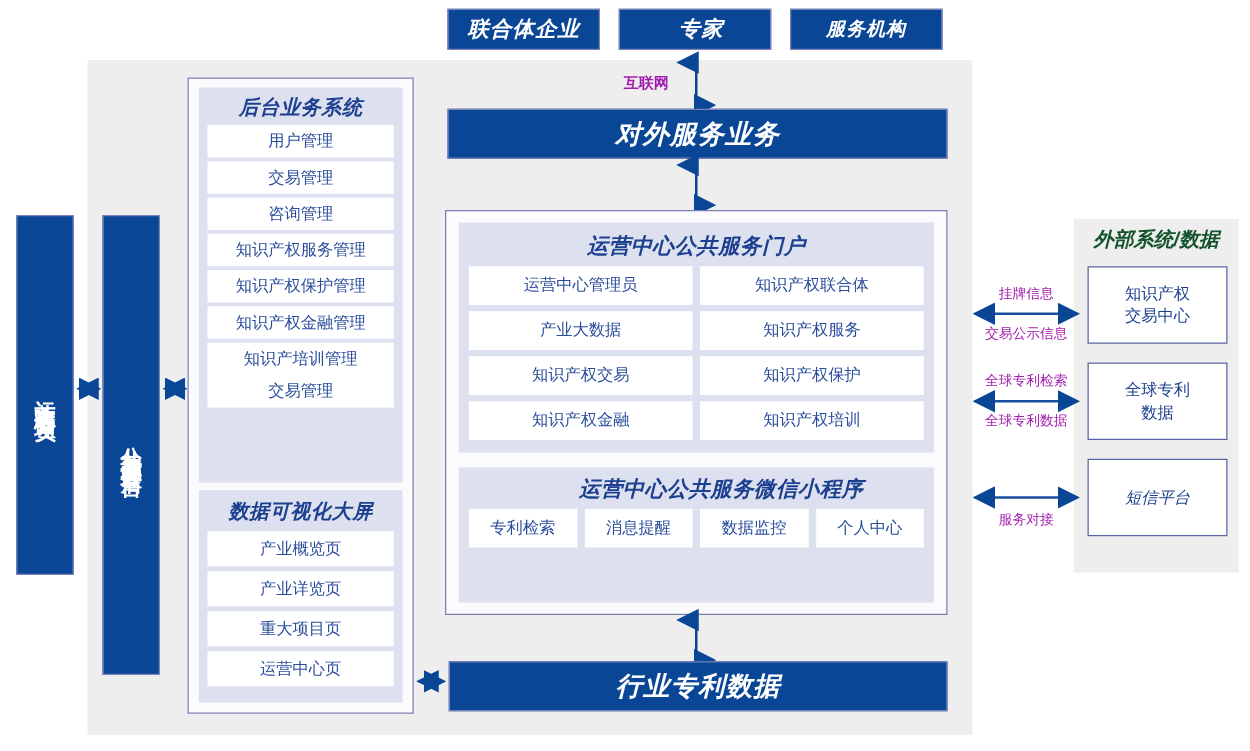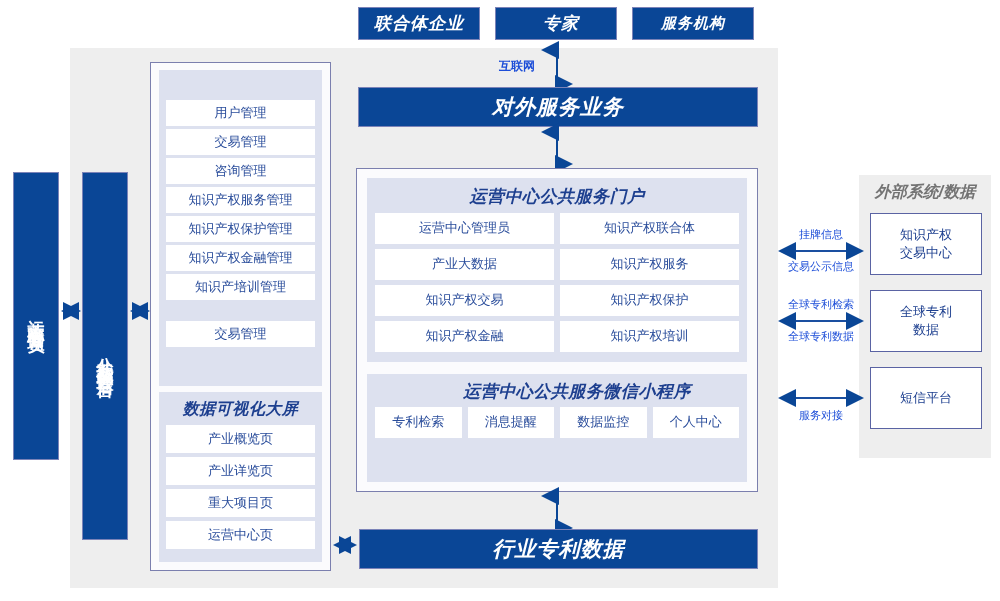--- a/index.html
+++ b/index.html
@@ -47,36 +47,36 @@
   }
   .vert-label {
     writing-mode: vertical-rl;
     text-orientation: upright;
     letter-spacing: 3px;
     font-size: 17px;
     font-weight: bold;
     font-style: normal;
   }
   .conn-label {
-    color: #1d4ed8;
+    color: #a21caf;
     font-size: 11px;
     text-align: center;
     white-space: nowrap;
   }
   .ext-box {
     background: #ffffff;
     border: 1px solid #5a63a3;
     color: #1d3f8f;
     display: flex; align-items: center; justify-content: center;
     text-align: center;
     font-size: 13px;
     line-height: 1.35;
   }
   .ext-title {
-    color: #737373;
+    color: #14532d;
     font-weight: bold;
     font-style: italic;
     font-size: 16px;
     text-align: center;
     display: flex; align-items: center; justify-content: center;
   }
   svg.arrow { position: absolute; overflow: visible; }
 </style>
 </head>
 <body>
@@ -138,40 +138,43 @@
     <span class="vert-label">公共功能及管理后台</span>
   </div>
 
   <svg class="arrow" style="left:128px; top:303px;" width="24" height="16" viewBox="0 0 24 16">
     <line x1="4" y1="8" x2="20" y2="8" stroke="#0a4696" stroke-width="2" marker-start="url(#ahL)" marker-end="url(#ahR)"></line>
   </svg>
 
   <div class="abs outline-panel" style="left:150px; top:62px; width:181px; height:509px;"></div>
 
   <div class="abs lav-panel" style="left:159px; top:70px; width:163px; height:316px;"></div>
+  <div class="abs panel-title" style="left:159px; top:72px; width:163px; height:28px; font-size:16px;">
+    <span>后台业务系统</span>
+  </div>
   <div class="abs" style="left:166px; top:100px; width:149px;">
     <div class="tile" style="height:26px; margin-bottom:3px;">
         <span>用户管理</span>
       </div>
     <div class="tile" style="height:26px; margin-bottom:3px;">
         <span>交易管理</span>
       </div>
     <div class="tile" style="height:26px; margin-bottom:3px;">
         <span>咨询管理</span>
       </div>
     <div class="tile" style="height:26px; margin-bottom:3px;">
         <span>知识产权服务管理</span>
       </div>
     <div class="tile" style="height:26px; margin-bottom:3px;">
         <span>知识产权保护管理</span>
       </div>
     <div class="tile" style="height:26px; margin-bottom:3px;">
         <span>知识产权金融管理</span>
       </div>
-    <div class="tile" style="height:26px; margin-bottom:21px;">
+    <div class="tile" style="height:26px; margin-bottom:0;">
         <span>知识产培训管理</span>
       </div>
     <div class="tile" style="height:26px; margin-bottom:3px;">
         <span>交易管理</span>
       </div>
   </div>
 
   <div class="abs lav-panel" style="left:159px; top:392px; width:163px; height:170px;"></div>
   <div class="abs panel-title" style="left:159px; top:394px; width:163px; height:30px; font-size:16px;">
     <span>数据可视化大屏</span>
@@ -261,21 +264,21 @@
   </div>
 
   <div class="abs ext-box" style="left:870px; top:213px; width:112px; height:62px;">
     <span style="white-space:pre-line;">知识产权
 交易中心</span>
   </div>
   <div class="abs ext-box" style="left:870px; top:290px; width:112px; height:62px;">
     <span style="white-space:pre-line;">全球专利
 数据</span>
   </div>
-  <div class="abs ext-box" style="left:870px; top:367px; width:112px; height:62px;">
+  <div class="abs ext-box" style="left:870px; top:367px; width:112px; height:62px;font-style:italic;">
     <span style="white-space:pre-line;">短信平台</span>
   </div>
 
   <svg class="arrow" style="left:775px; top:243px;" width="92" height="16" viewBox="0 0 92 16">
     <line x1="5" y1="8" x2="87" y2="8" stroke="#1a4fa0" stroke-width="2" marker-start="url(#ahL)" marker-end="url(#ahR)"></line>
   </svg>
   <div class="abs conn-label" style="left:775px; top:227px; width:92px;">
     <span>挂牌信息</span>
   </div>
   <div class="abs conn-label" style="left:769px; top:259px; width:104px;">

